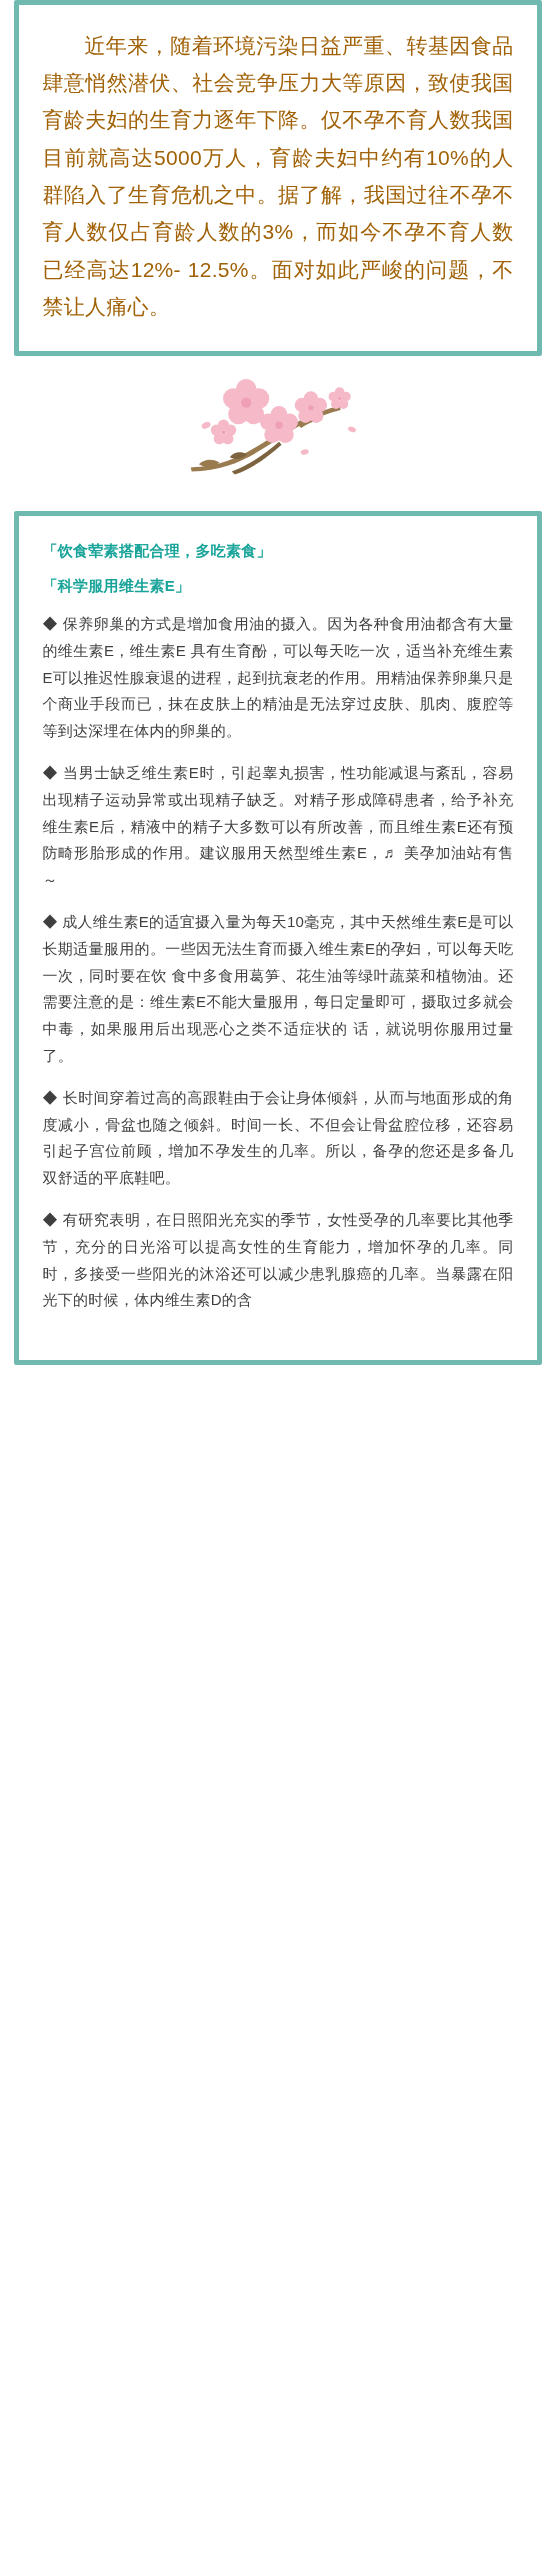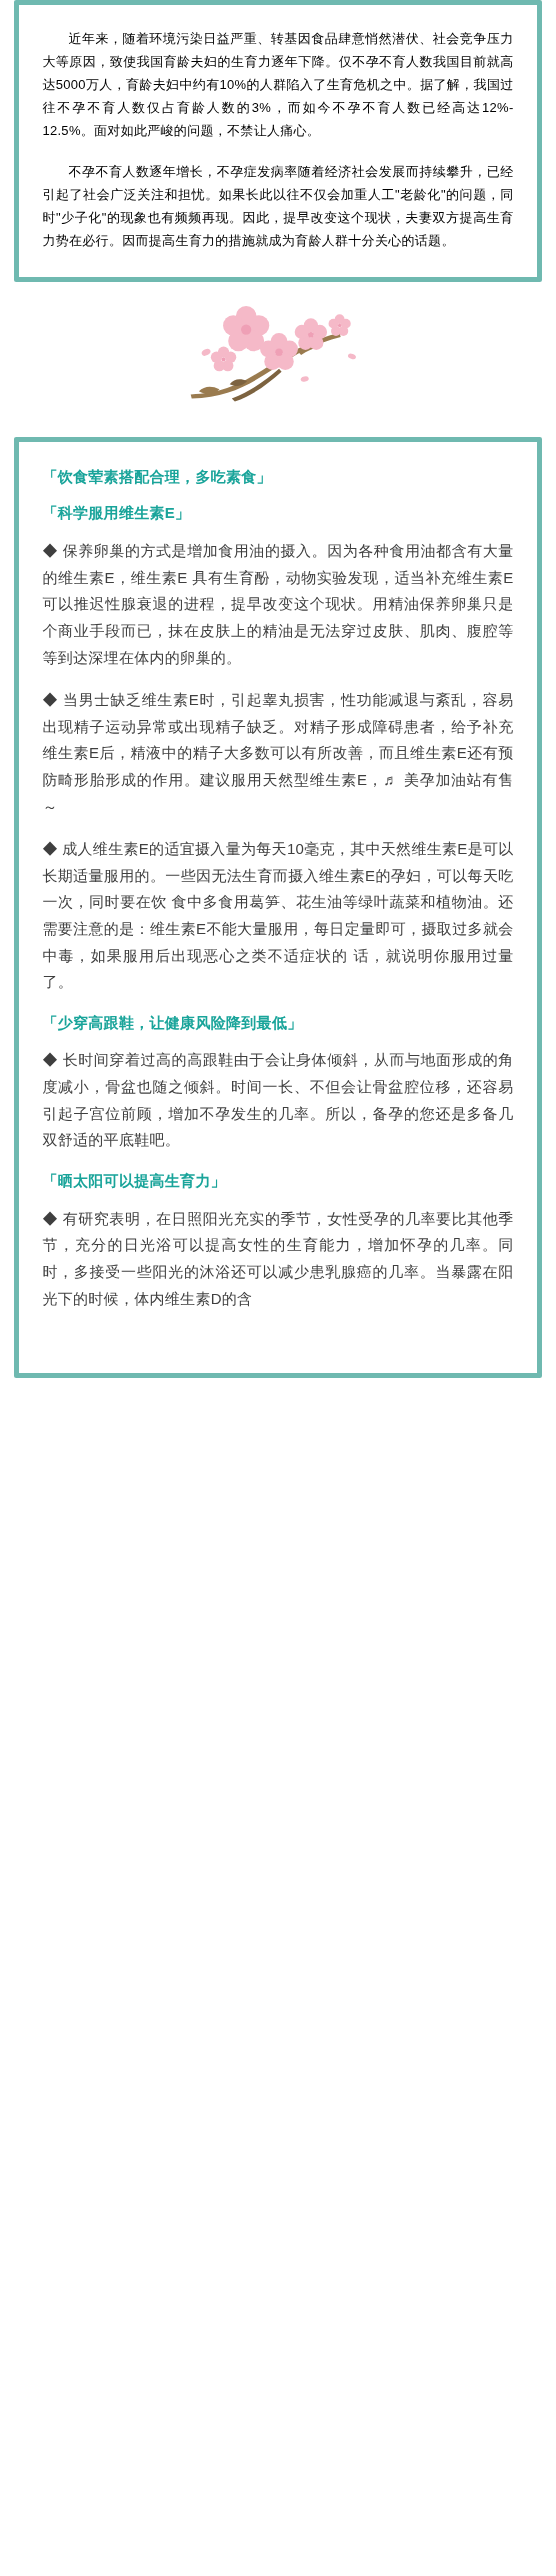--- a/index.html
+++ b/index.html
@@ -24,23 +24,23 @@
   
   .intro-card {
     margin: 0 14.4px;
     background: #ffffff;
     border: 5.2px solid #6fb9b0;
     border-radius: 2.1px;
     padding: 21.6px 23px 25px 23px;
   }
   .intro-card p {
     margin: 0 0 17.5px 0;
-    font-size: 13px;
+    font-size: 21px;
     line-height: 1.78;
-    color: #000000;
+    color: #a16207;
     text-align: justify;
     text-indent: 2em;
     letter-spacing: 0.3px;
   }
   .intro-card p:last-child { margin-bottom: 0; }
 
   
   .flower-band {
     height: 155px;
     position: relative;
@@ -53,21 +53,21 @@
     width: 216px;
     height: 113px;
   }
 
   
   .content-card {
     margin: 0 14.4px 31px 14.4px;
     background: #ffffff;
     border: 5.2px solid #6fb9b0;
     border-radius: 2.1px;
-    padding: 24px 23px 45px 23px;
+    padding: 24px 23px 31px 23px;
   }
   .sec-title {
     font-size: 15px;
     line-height: 1.5;
     color: #19a49a;
     font-weight: bold;
     margin: 0 0 13.4px 0;
     letter-spacing: 0.3px;
   }
   .sec-title.spaced { }
@@ -86,21 +86,20 @@
   .leafstem { fill: #9a7b4f; }
   .leafstem-d { fill: #7d6340; }
 </style>
 </head>
 <body>
 
 <div class="page">
 
   <div class="intro-card">
     <p>近年来，随着环境污染日益严重、转基因食品肆意悄然潜伏、社会竞争压力大等原因，致使我国育龄夫妇的生育力逐年下降。仅不孕不育人数我国目前就高达5000万人，育龄夫妇中约有10%的人群陷入了生育危机之中。据了解，我国过往不孕不育人数仅占育龄人数的3%，而如今不孕不育人数已经高达12%- 12.5%。面对如此严峻的问题，不禁让人痛心。</p>
-    <p>不孕不育人数逐年增长，不孕症发病率随着经济社会发展而持续攀升，已经引起了社会广泛关注和担忧。如果长此以往不仅会加重人工"老龄化"的问题，同时"少子化"的现象也有频频再现。因此，提早改变这个现状，夫妻双方提高生育力势在必行。因而提高生育力的措施就成为育龄人群十分关心的话题。</p>
   </div>
 
   <div class="flower-band">
     <div class="flower-wrap">
       <svg viewBox="0 0 420 220" width="216" height="113" aria-hidden="true">
 
         <path class="leafstem" d="M40 178 C110 176 150 150 196 120 C240 92 280 70 330 58 L332 66 C284 78 246 98 202 128 C156 158 114 184 42 186 Z"></path>
         <path class="leafstem-d" d="M120 186 C160 170 186 150 212 128 L217 134 C190 158 164 178 126 192 Z"></path>
         <path class="leafstem" d="M250 96 C262 86 276 80 292 78 L293 85 C278 88 266 93 255 101 Z"></path>
 
@@ -157,26 +156,24 @@
         <ellipse class="petal" cx="262" cy="148" rx="8" ry="5" transform="rotate(-15 262 148)"></ellipse>
       </svg>
     </div>
   </div>
 
   <div class="content-card">
 
     <h2 class="sec-title">「饮食荤素搭配合理，多吃素食」</h2>
 
     <h2 class="sec-title spaced">「科学服用维生素E」</h2>
-    <p class="para">◆ 保养卵巢的方式是增加食用油的摄入。因为各种食用油都含有大量的维生素E，维生素E 具有生育酚，动物实验发现，适当补充维生素E可以推迟性腺衰退的进程，提早改变这个现状。用精油保养卵巢只是个商业手段而已，抹在皮肤上的精油是无法穿过皮肤、肌肉、腹腔等等到达深埋在体内的卵巢的。</p>
+    <p class="para">◆ 保养卵巢的方式是增加食用油的摄入。因为各种食用油都含有大量的维生素E，维生素E 具有生育酚，可以每天吃一次，适当补充维生素E可以推迟性腺衰退的进程，起到抗衰老的作用。用精油保养卵巢只是个商业手段而已，抹在皮肤上的精油是无法穿过皮肤、肌肉、腹腔等等到达深埋在体内的卵巢的。</p>
     <p class="para">◆ 当男士缺乏维生素E时，引起睾丸损害，性功能减退与紊乱，容易出现精子运动异常或出现精子缺乏。对精子形成障碍患者，给予补充维生素E后，精液中的精子大多数可以有所改善，而且维生素E还有预防畸形胎形成的作用。建议服用天然型维生素E，♬ 美孕加油站有售～</p>
     <p class="para">◆ 成人维生素E的适宜摄入量为每天10毫克，其中天然维生素E是可以长期适量服用的。一些因无法生育而摄入维生素E的孕妇，可以每天吃一次，同时要在饮 食中多食用葛笋、花生油等绿叶蔬菜和植物油。还需要注意的是：维生素E不能大量服用，每日定量即可，摄取过多就会中毒，如果服用后出现恶心之类不适症状的 话，就说明你服用过量了。</p>
 
-    <h2 class="sec-title spaced">「少穿高跟鞋，让健康风险降到最低」</h2>
     <p class="para">◆ 长时间穿着过高的高跟鞋由于会让身体倾斜，从而与地面形成的角度减小，骨盆也随之倾斜。时间一长、不但会让骨盆腔位移，还容易引起子宫位前顾，增加不孕发生的几率。所以，备孕的您还是多备几双舒适的平底鞋吧。</p>
 
-    <h2 class="sec-title spaced">「晒太阳可以提高生育力」</h2>
     <p class="para">◆ 有研究表明，在日照阳光充实的季节，女性受孕的几率要比其他季节，充分的日光浴可以提高女性的生育能力，增加怀孕的几率。同时，多接受一些阳光的沐浴还可以减少患乳腺癌的几率。当暴露在阳光下的时候，体内维生素D的含</p>
 
   </div>
 
 </div>
 
 
 </body></html>

